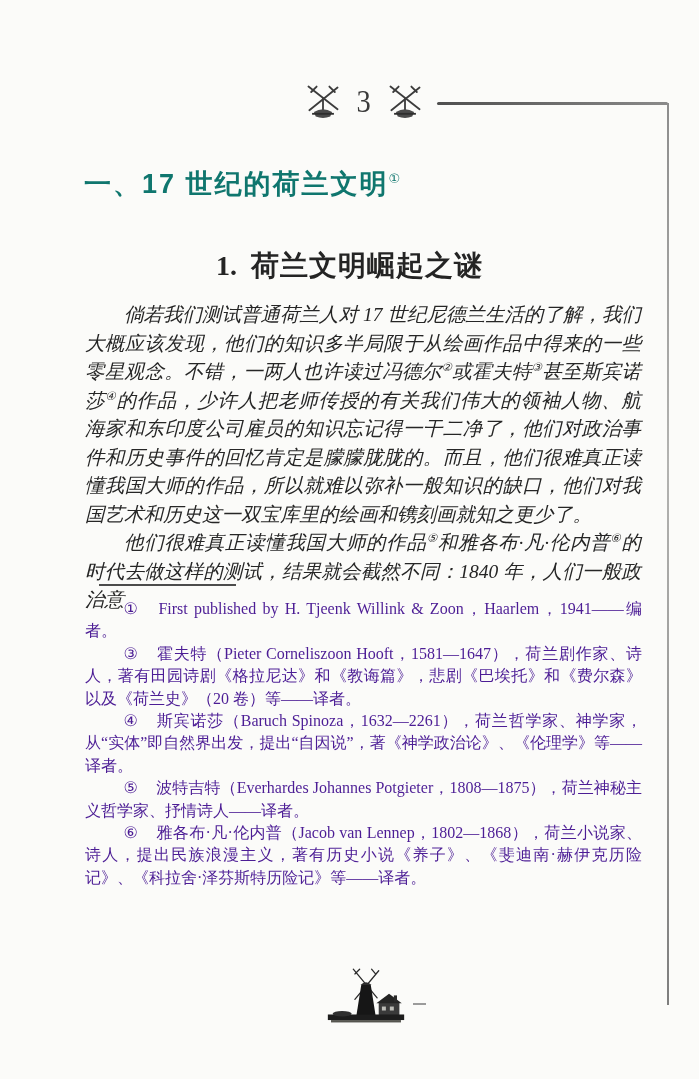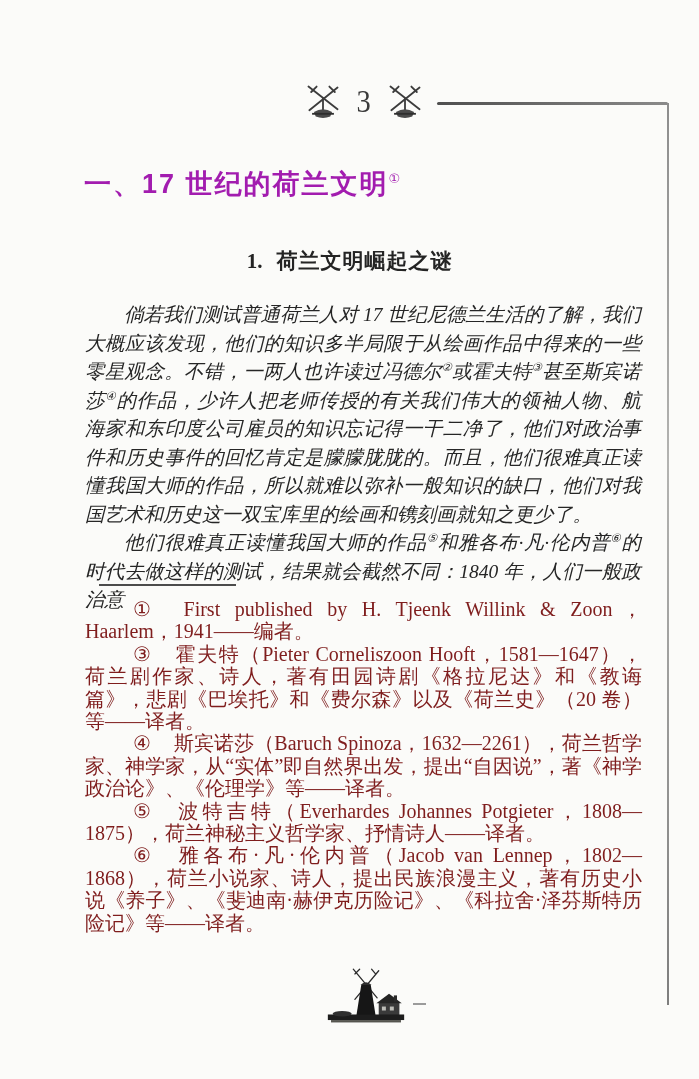--- a/index.html
+++ b/index.html
@@ -33,26 +33,26 @@
   }
   .right-edge {
     position:absolute; left:667px; top:103px; width:2px; height:902px;
     background:linear-gradient(to bottom,#8d8d8d,#b3b3b1 40%,#7e7e7e);
   }
 
   
   .chapter-title {
     position:absolute; top:166px; left:84px; margin:0;
     font-family:"Liberation Sans","DejaVu Sans",sans-serif;
-    font-weight:700; font-size:27px; letter-spacing:2px; color:#a21caf;
+    font-weight:700; font-size:27px; letter-spacing:2px; color:#0f766e;
   }
   .chapter-title sup { font-size:13px; font-weight:400; letter-spacing:0; }
   .section-title {
     position:absolute; top:247px; left:0; width:100%; margin:0;
-    text-align:center; font-size:21px; font-weight:700; color:#242424;
+    text-align:center; font-size:28px; font-weight:700; color:#242424;
     letter-spacing:1px;
   }
   .section-title .sec-num { margin-right:14px; letter-spacing:0; }
 
   
   .body-text {
     position:absolute; top:301px; left:85px; width:556px;
     font-size:19.5px; line-height:28.5px; text-align:justify;
     color:#262626;
     font-style:italic;
@@ -60,21 +60,21 @@
   .para { margin:0; text-indent:2em; }
   .para sup { font-size:.6em; line-height:0; }
 
   
   .fn-sep {
     position:absolute; top:584px; left:99px; width:137px; height:2px;
     background:#4c4c4c;
   }
   .footnotes {
     position:absolute; top:598px; left:85px; width:557px;
-    font-size:20px; line-height:22.4px; text-align:justify; color:#7f1d1d;
+    font-size:16px; line-height:22.4px; text-align:justify; color:#4c1d95;
   }
   .footnote { margin:0; text-indent:2.4em; }
   .fn-marker { margin-right:1.15em; }
 
   
   .footer-art { position:absolute; top:966px; left:326px; width:80px; height:62px; }
   .artifact-dash {
     position:absolute; top:1003px; left:413px; width:13px; height:2px;
     background:#9b9b9b;
   }

